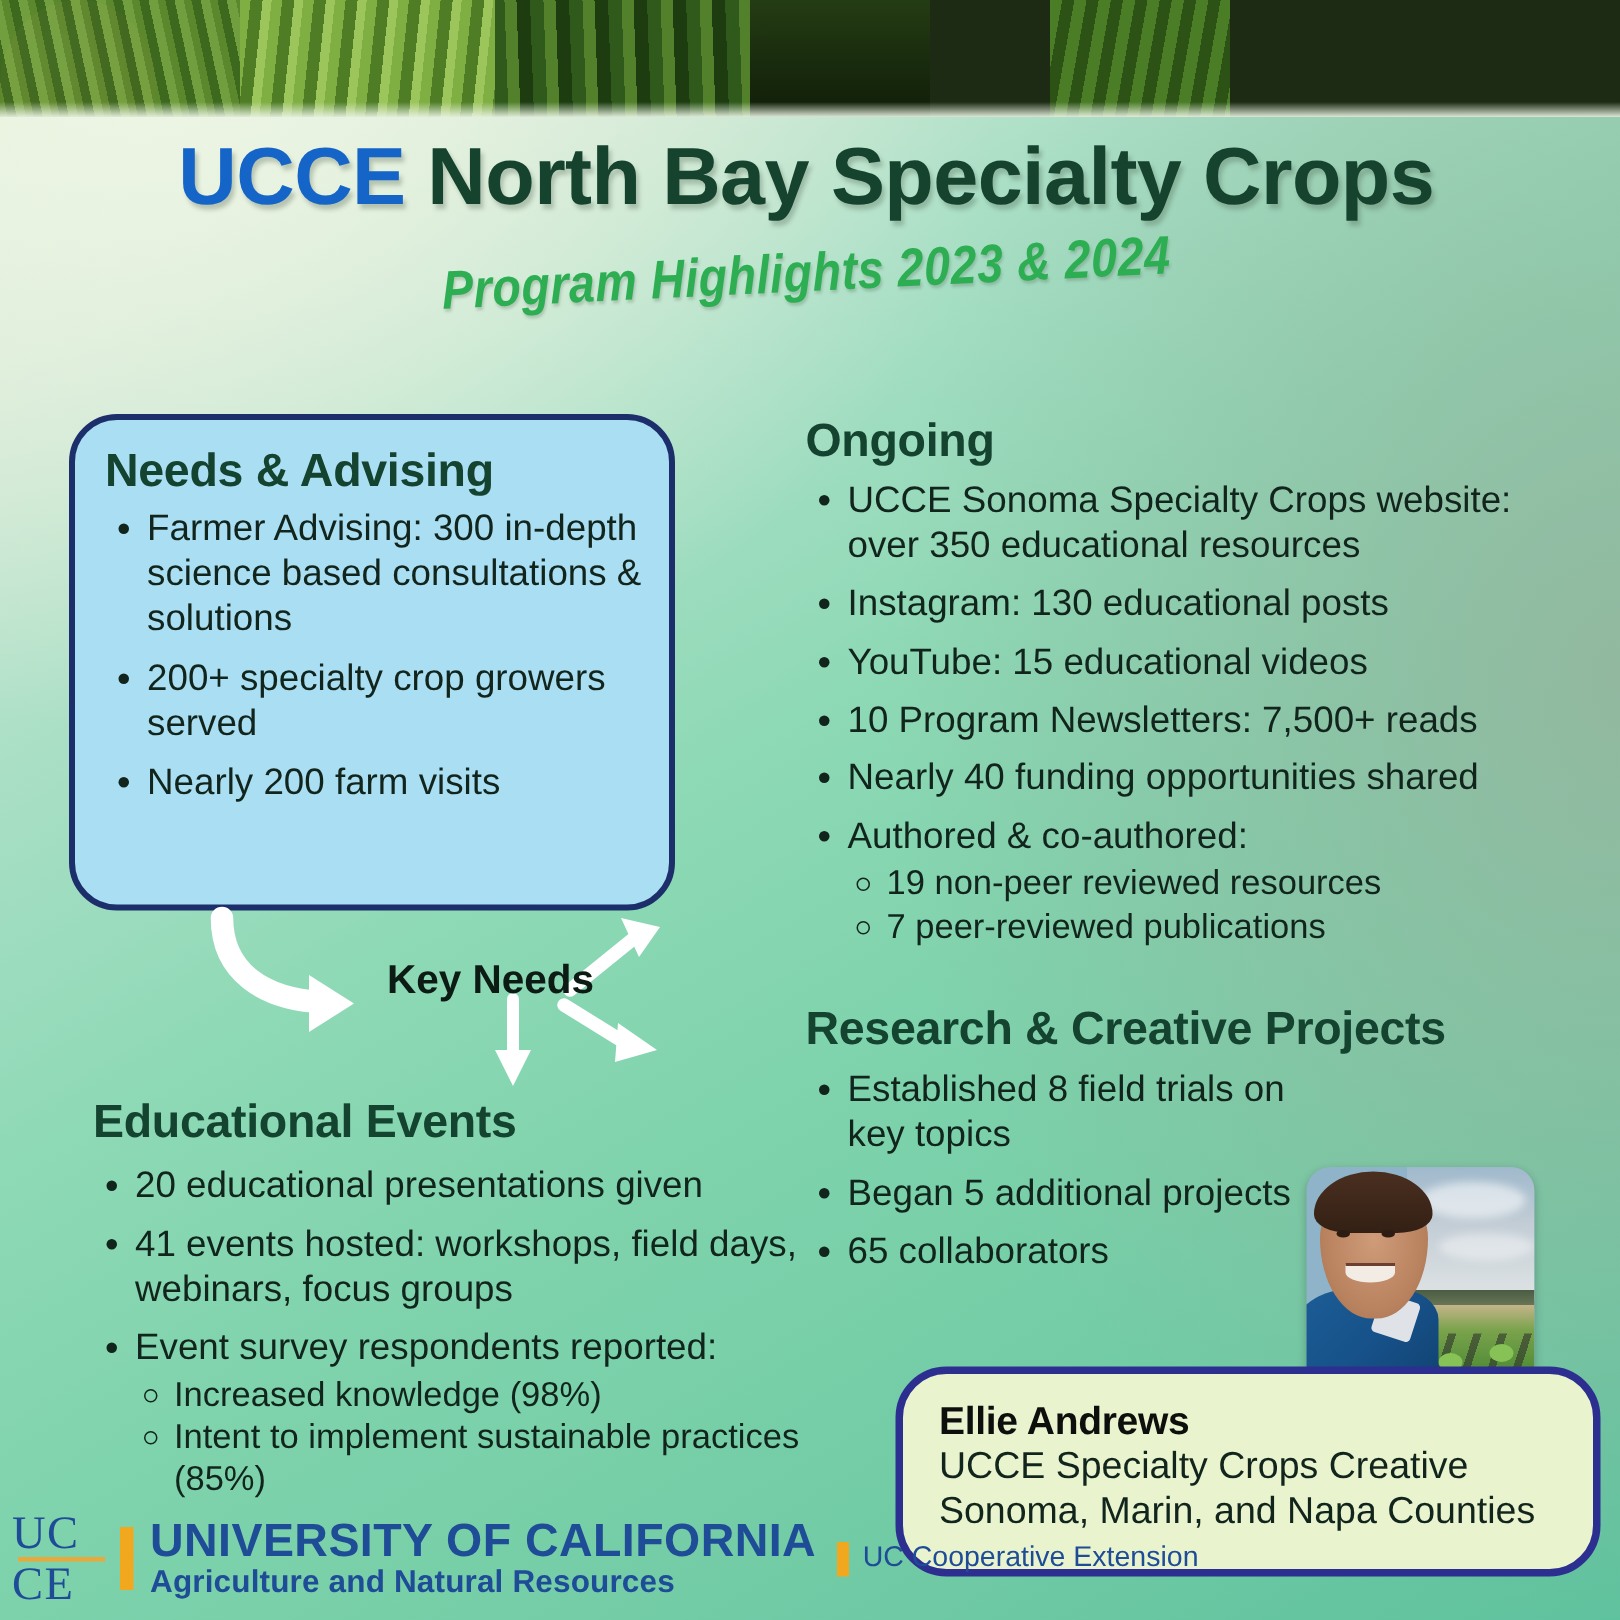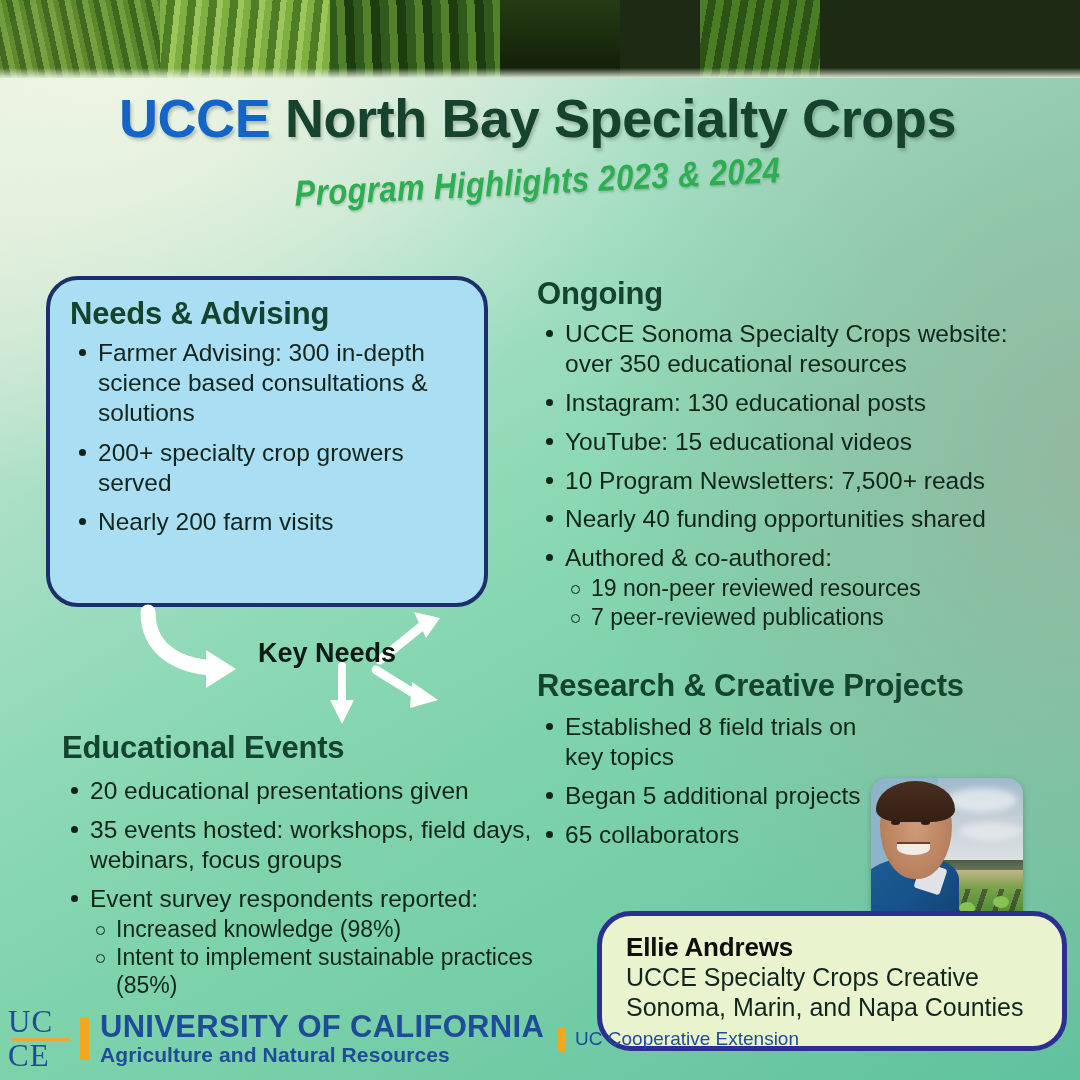--- a/index.html
+++ b/index.html
@@ -163,21 +163,21 @@
     width: 7px; height: 7px;
     border-radius: 50%;
     border: 1.6px solid #12251d;
     background: transparent;
   }
 
   
   #needs-card {
     position: absolute;
     left: 46px; top: 276px;
-    width: 442px; height: 331px;
+    width: 404px; height: 331px;
     background: #aadef3;
     border: 4px solid #1d2f6b;
     border-radius: 32px;
     padding: 16px 18px 10px 20px;
   }
   #needs-card .sec-heading { font-size: 31px; margin-bottom: 4px; }
   #needs-card ul.bullets > li { font-size: 24.5px; margin-bottom: 10px; }
 
   
   #outreach {
@@ -438,21 +438,21 @@
       <line x1="202" y1="62" x2="202" y2="100" stroke="#ffffff" stroke-width="8" stroke-linecap="round"></line>
       <polygon points="190,96 214,96 202,120" fill="#ffffff"></polygon>
     </svg>
     <div id="key-needs-label">Key Needs</div>
   </div>
 
   <div id="edu-events">
     <div class="sec-heading">Educational Events</div>
     <ul class="bullets">
       <li>20 educational presentations given</li>
-      <li>35 events hosted: workshops, field days, webinars, focus groups</li>
+      <li>41 events hosted: workshops, field days, webinars, focus groups</li>
       <li>
         <span>Event survey respondents reported:</span>
         <ul class="subbullets">
           <li>Increased knowledge (98%)</li>
           <li>Intent to implement sustainable practices (85%)</li>
         </ul>
       </li>
     </ul>
   </div>
 

